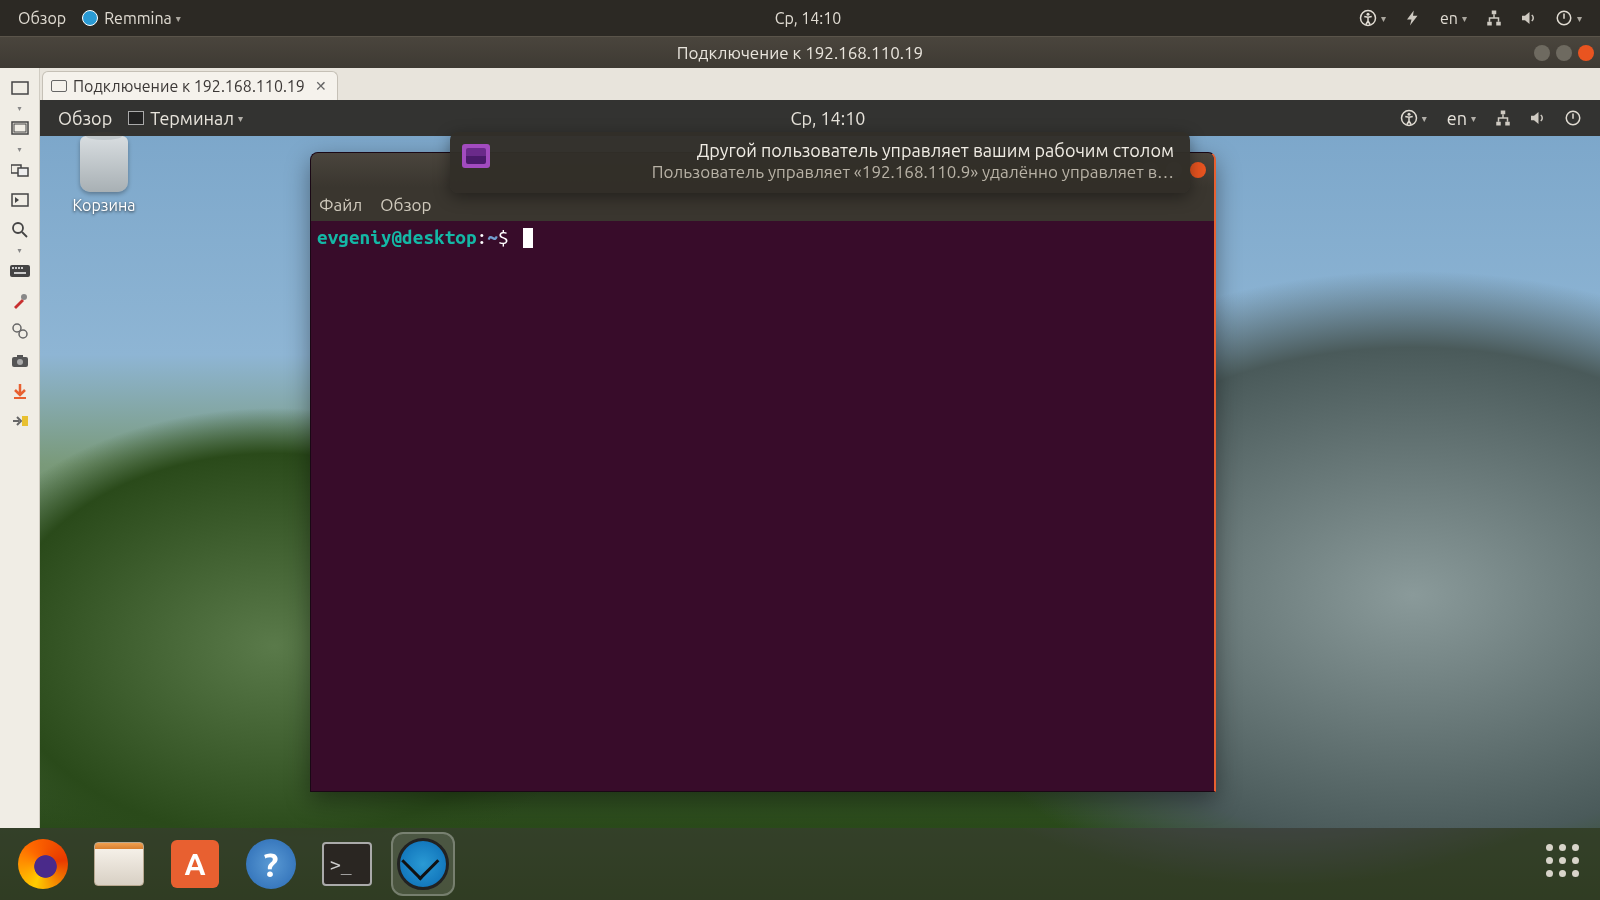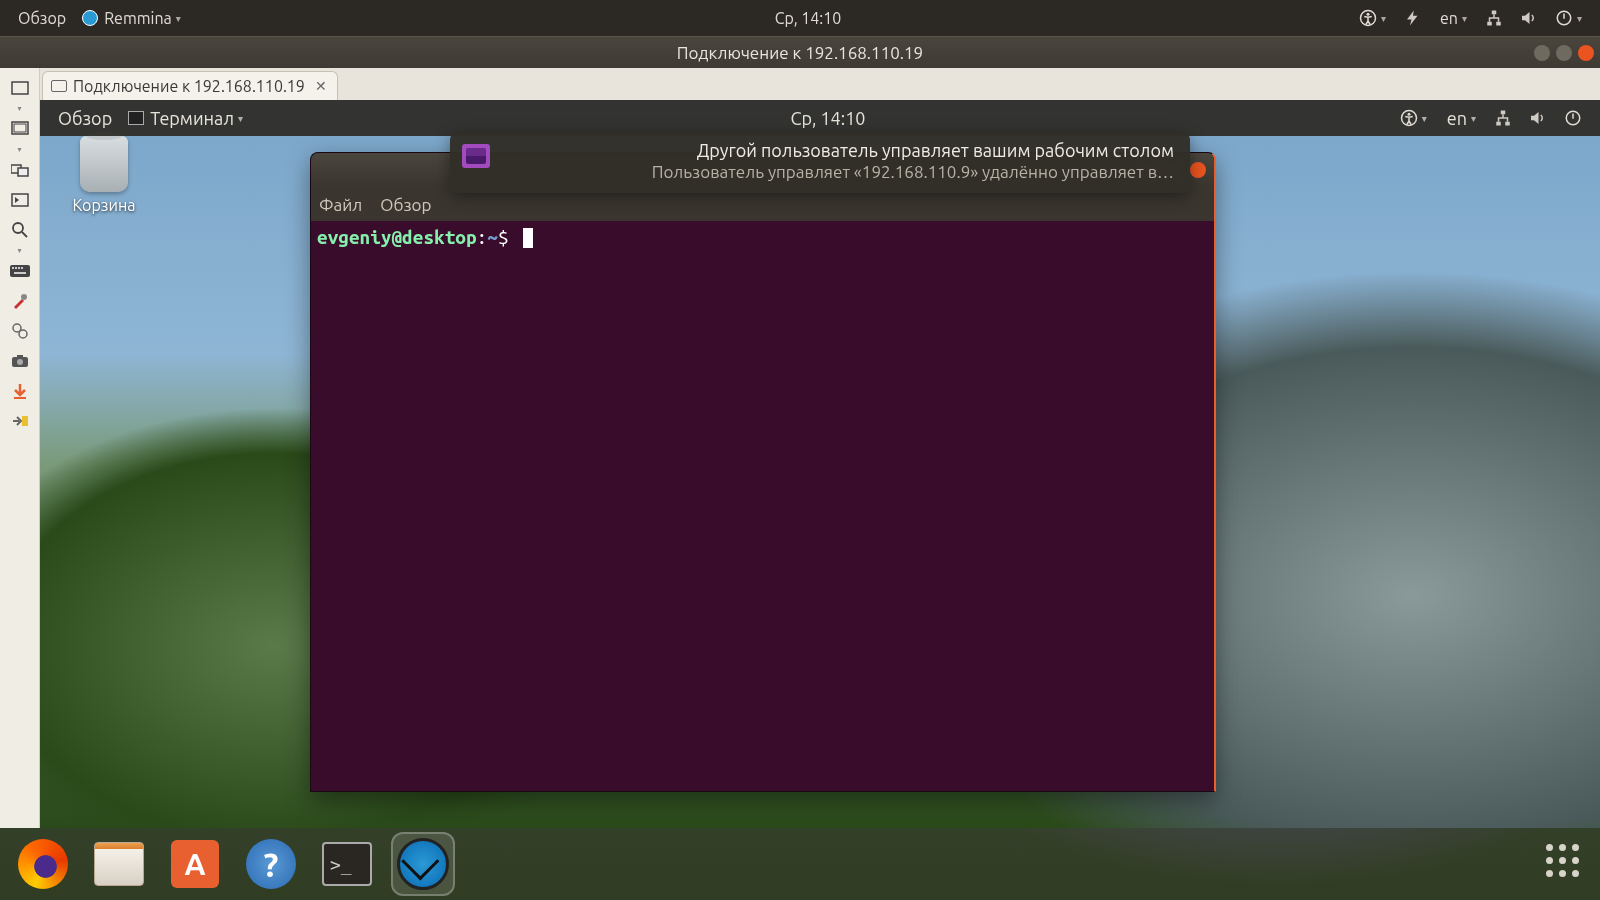--- a/index.html
+++ b/index.html
@@ -131,21 +131,21 @@
 .term-menubar {
   height: 34px; background: #3a362f; color: #cfc9bc;
   display: flex; align-items: center; padding: 0 8px; gap: 18px;
   font-size: 17px;
 }
 .term-menu-item { cursor: pointer; }
 .term-body {
   padding: 4px 6px; font-family: "Ubuntu Mono", monospace;
   font-size: 19px; color: #fff; line-height: 1.3;
 }
-.prompt-user { color: #86efac; font-weight: bold; }
+.prompt-user { color: #14b8a6; font-weight: bold; }
 .prompt-path { color: #729fcf; font-weight: bold; }
 .prompt-sep { color: #fff; }
 .cursor-block {
   display: inline-block; width: 10px; height: 20px;
   background: #fff; vertical-align: text-bottom; margin-left: 4px;
 }
 
 
 .notification {
   position: absolute; top: 32px; left: 410px; width: 740px;

